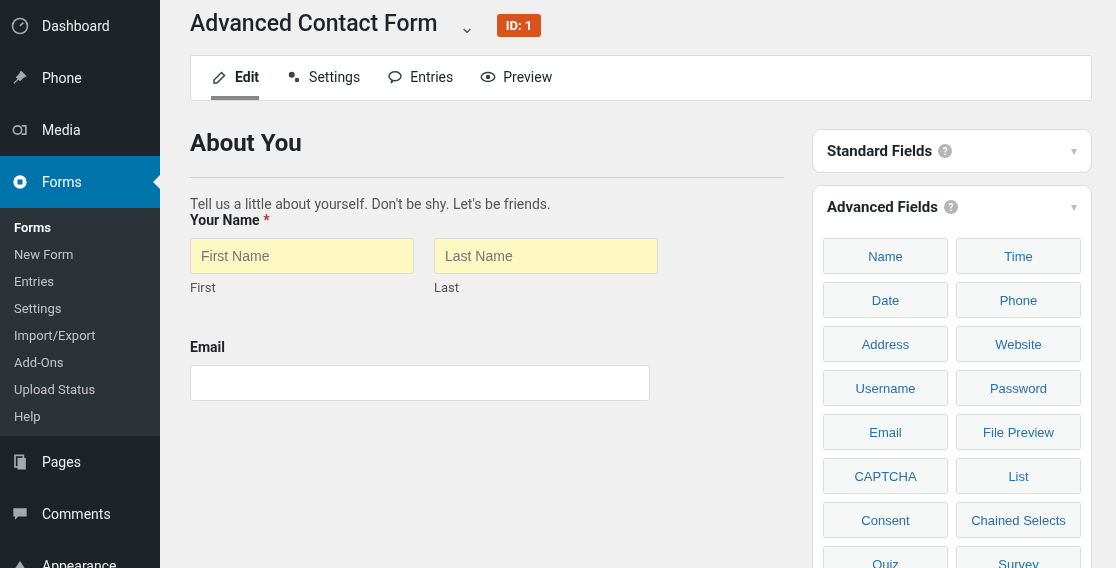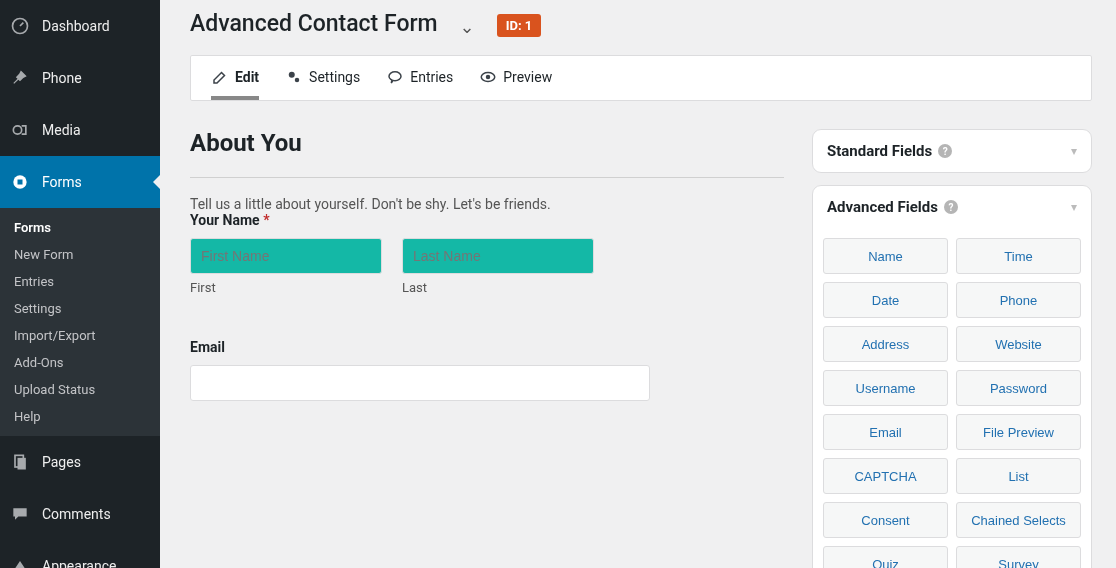--- a/index.html
+++ b/index.html
@@ -27,21 +27,21 @@
   .tab.active { font-weight: 700; border-bottom-color: #888; }
   .tab .icon { width: 18px; height: 18px; display: flex; align-items: center; justify-content: center; color: #3c434a; }
   .content { display: flex; gap: 28px; margin-top: 28px; }
   .editor { flex: 1; }
   .editor h2 { font-size: 24px; font-weight: 700; margin-bottom: 20px; }
   .editor-desc { color: #555; font-size: 14px; border-top: 1px solid #d0d0d0; padding-top: 18px; }
   .field-label { font-weight: 700; font-size: 14px; margin-bottom: 10px; }
   .req { color: #c02b2b; }
   .name-row { display: flex; gap: 20px; }
   .name-col { display: flex; flex-direction: column; }
-  .text-input { border: 1px solid #dcdcde; background: #14b8a6; border-radius: 3px; height: 36px; padding: 0 10px; font-size: 14px; width: 192px; }
+  .text-input { border: 1px solid #dcdcde; background: #fef9c3; border-radius: 3px; height: 36px; padding: 0 10px; font-size: 14px; width: 224px; }
   .text-input.wide { width: 460px; background:#fff; }
   .sub-label { font-size: 13px; color: #555; margin-top: 6px; }
   .field-block { margin-bottom: 44px; }
   
   .panel { width: 280px; display: flex; flex-direction: column; gap: 12px; }
   .panel-sec { background: #fff; border: 1px solid #dcdcde; border-radius: 9px; }
   .panel-head { display: flex; align-items: center; justify-content: space-between; padding: 12px 14px; cursor: pointer; }
   .panel-head h3 { font-size: 15px; font-weight: 700; color: #1d2327; display: flex; align-items: center; gap: 6px;}
   .help-icon { width: 14px; height: 14px; border-radius: 50%; background: #b5b5b5; color: #fff; font-size: 10px; display: inline-flex; align-items: center; justify-content: center; }
   .caret { color: #bbb; font-size: 12px; }

